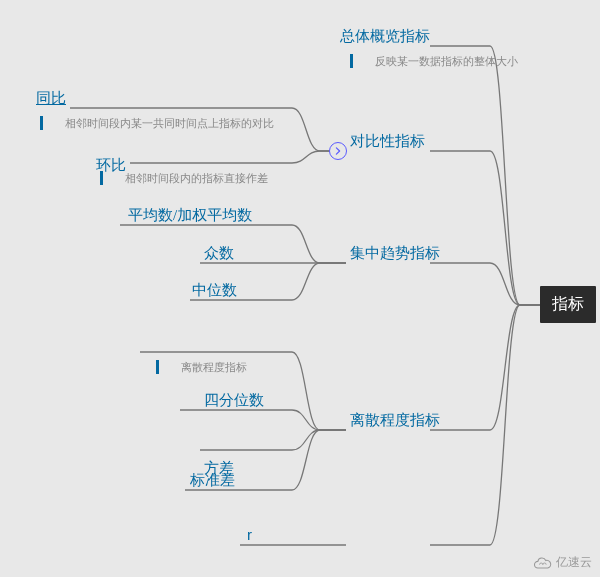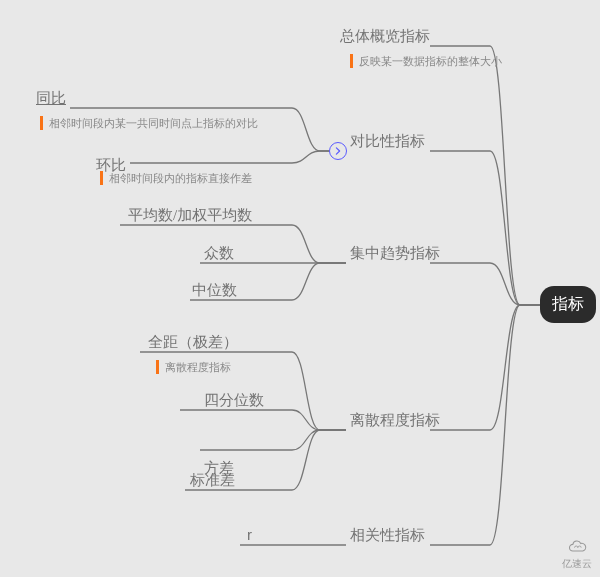--- a/index.html
+++ b/index.html
@@ -12,39 +12,39 @@
     overflow: hidden;
     position: relative;
   }
   .canvas {
     position: absolute;
     inset: 0;
   }
   .node {
     position: absolute;
     font-size: 15px;
-    color: #737373;
+    color: #0369a1;
     white-space: nowrap;
   }
   .note {
     position: absolute;
     font-size: 11px;
     color: #888;
     white-space: nowrap;
-    border-left: 3px solid #f97316;
-    padding-left: 6px;
+    border-left: 3px solid #0369a1;
+    padding-left: 22px;
     line-height: 14px;
   }
   .root {
     position: absolute;
     background: #2b2b2b;
     color: #fff;
     font-size: 16px;
     padding: 8px 12px;
-    border-radius: 14px;
+    border-radius: 1px;
   }
   .toggle {
     position: absolute;
     width: 16px;
     height: 16px;
     border: 1.5px solid #5b5bff;
     border-radius: 50%;
     background: #e8e8e8;
     display: flex;
     align-items: center;
@@ -60,26 +60,25 @@
   }
   svg.wires path {
     fill: none;
     stroke: #777;
     stroke-width: 1.3;
   }
   .watermark {
     position: absolute;
     right: 8px;
     bottom: 6px;
-    font-size: 10px;
+    font-size: 12px;
     color: #999;
     display: flex;
     align-items: center;
     gap: 4px;
-    flex-direction: column;
   }
   .watermark .cloud {
     width: 20px;
     height: 14px;
     position: relative;
   }
   .watermark .cloud svg { width: 20px; height: 14px; }
 </style>
 </head>
 <body>
@@ -113,39 +112,37 @@
 
   <div class="node" style="left:340px; top:27px;">总体概览指标</div>
   <div class="note" style="left:350px; top:54px;">反映某一数据指标的整体大小</div>
 
   <div class="node" style="left:350px; top:132px;">对比性指标</div>
 
   <div class="node" style="left:350px; top:411px;">离散程度指标</div>
 
   <div class="node" style="left:350px; top:244px;">集中趋势指标</div>
 
-  <div class="node" style="left:350px; top:526px;">相关性指标</div>
 
   <div class="node" style="left:36px; top:89px;text-decoration:underline;">同比</div>
   <div class="note" style="left:40px; top:116px;">相邻时间段内某一共同时间点上指标的对比</div>
 
   <div class="node" style="left:96px; top:156px;">环比</div>
   <div class="note" style="left:100px; top:171px;">相邻时间段内的指标直接作差</div>
 
   <div class="toggle" style="left:329px; top:142px;">
     <svg viewBox="0 0 10 10">
         <path d="M3 1 L7 5 L3 9" fill="none" stroke="#5b5bff" stroke-width="1.5" stroke-linecap="round" stroke-linejoin="round"></path>
       </svg>
   </div>
 
   <div class="node" style="left:128px; top:206px;font-family:Liberation Serif, serif;">平均数/加权平均数</div>
   <div class="node" style="left:204px; top:244px;">众数</div>
   <div class="node" style="left:192px; top:281px;">中位数</div>
 
-  <div class="node" style="left:148px; top:333px;">全距（极差）</div>
   <div class="note" style="left:156px; top:360px;">离散程度指标</div>
   <div class="node" style="left:184px; top:391px;margin-left:20px;">四分位数</div>
   <div class="node" style="left:204px; top:431px;margin-top:28px;">方差</div>
   <div class="node" style="left:190px; top:471px;">标准差</div>
 
   <div class="node" style="left:247px; top:526px;">r</div>
 
   <div class="watermark">
     <span class="cloud">
       <svg viewBox="0 0 24 16">

